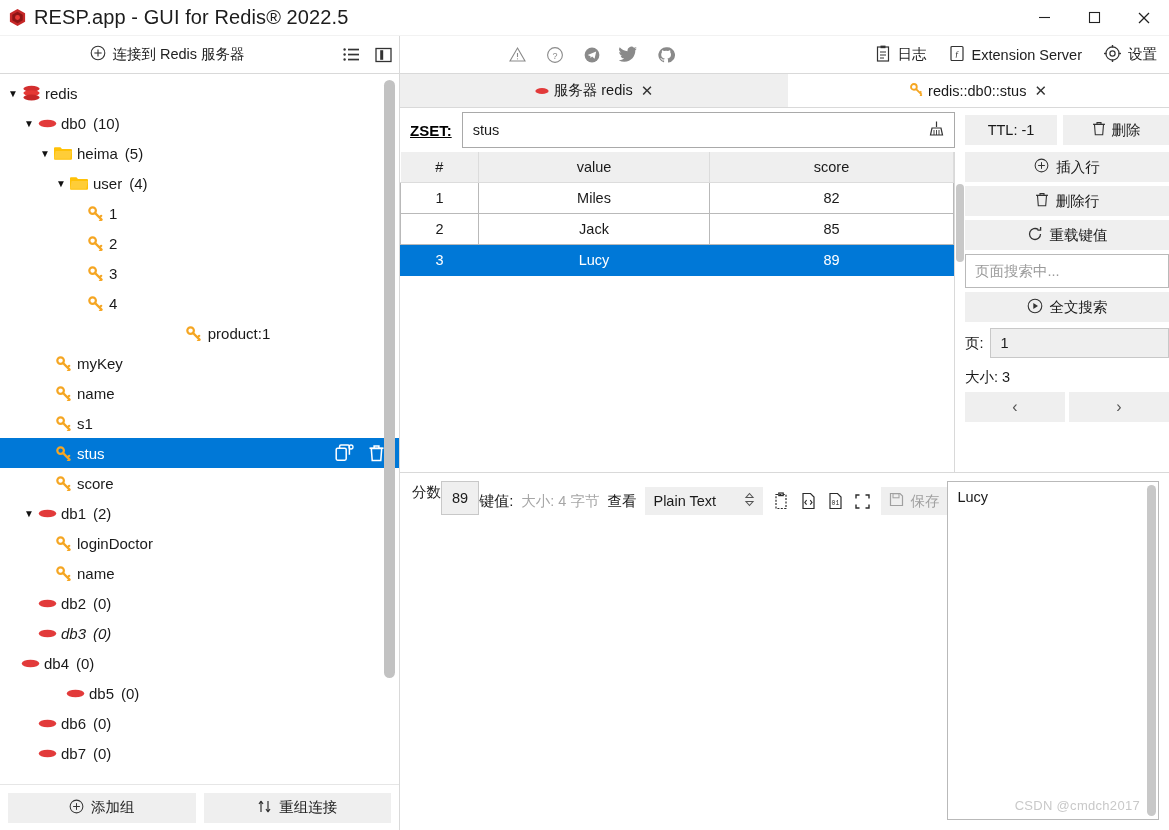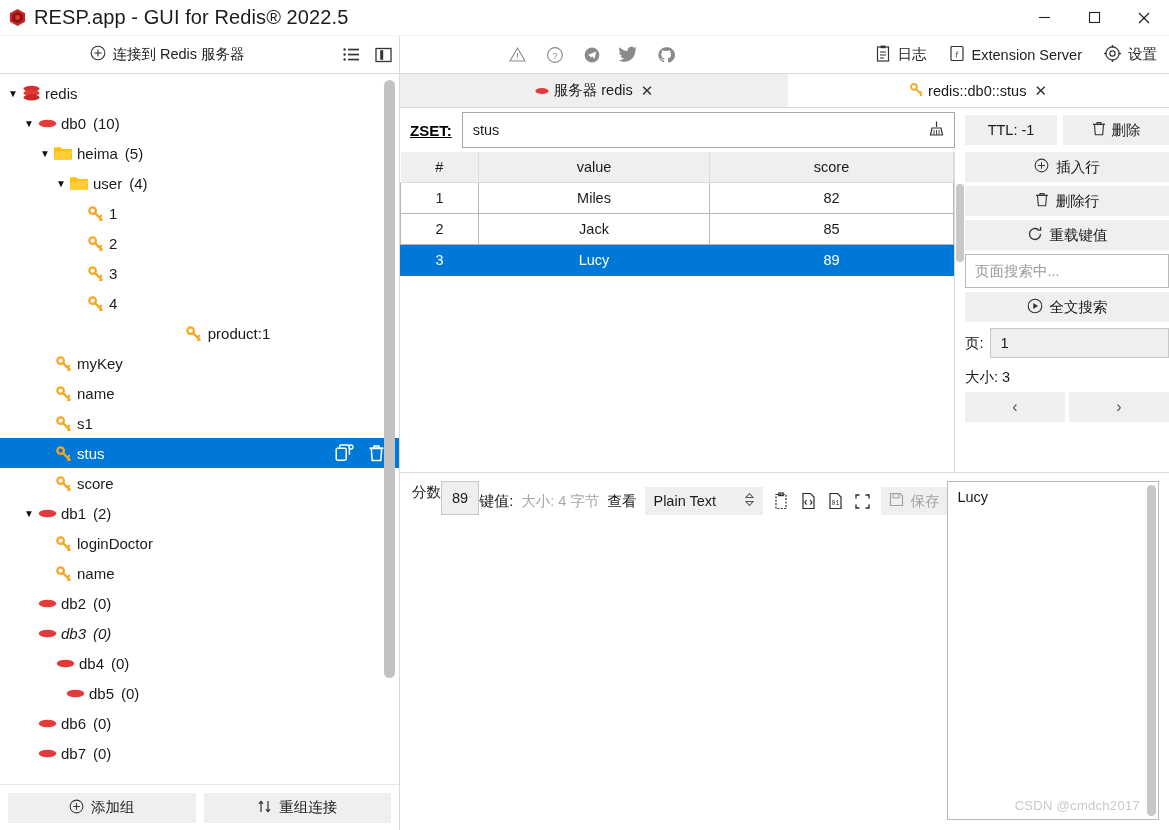--- a/index.html
+++ b/index.html
@@ -492,21 +492,21 @@
             <div class="node" style="padding-left: 22px; font-style: italic;">
               <span class="arrow"></span>
               <span class="nicon">
                 <svg width="19" height="11" viewBox="0 0 20 11">
                   <ellipse cx="10" cy="5.5" rx="9.2" ry="4" fill="#e23a3a"></ellipse>
                 </svg>
               </span>
               <span class="nlabel">db3</span>
               <span class="ncount">(0)</span>
             </div>
-            <div class="node" style="padding-left: 40px;">
+            <div class="node" style="padding-left: 5px;">
               <span class="arrow"></span>
               <span class="nicon">
                 <svg width="19" height="11" viewBox="0 0 20 11">
                   <ellipse cx="10" cy="5.5" rx="9.2" ry="4" fill="#e23a3a"></ellipse>
                 </svg>
               </span>
               <span class="nlabel">db4</span>
               <span class="ncount">(0)</span>
             </div>
             <div class="node" style="padding-left: 22px; margin-left: 28px;">

